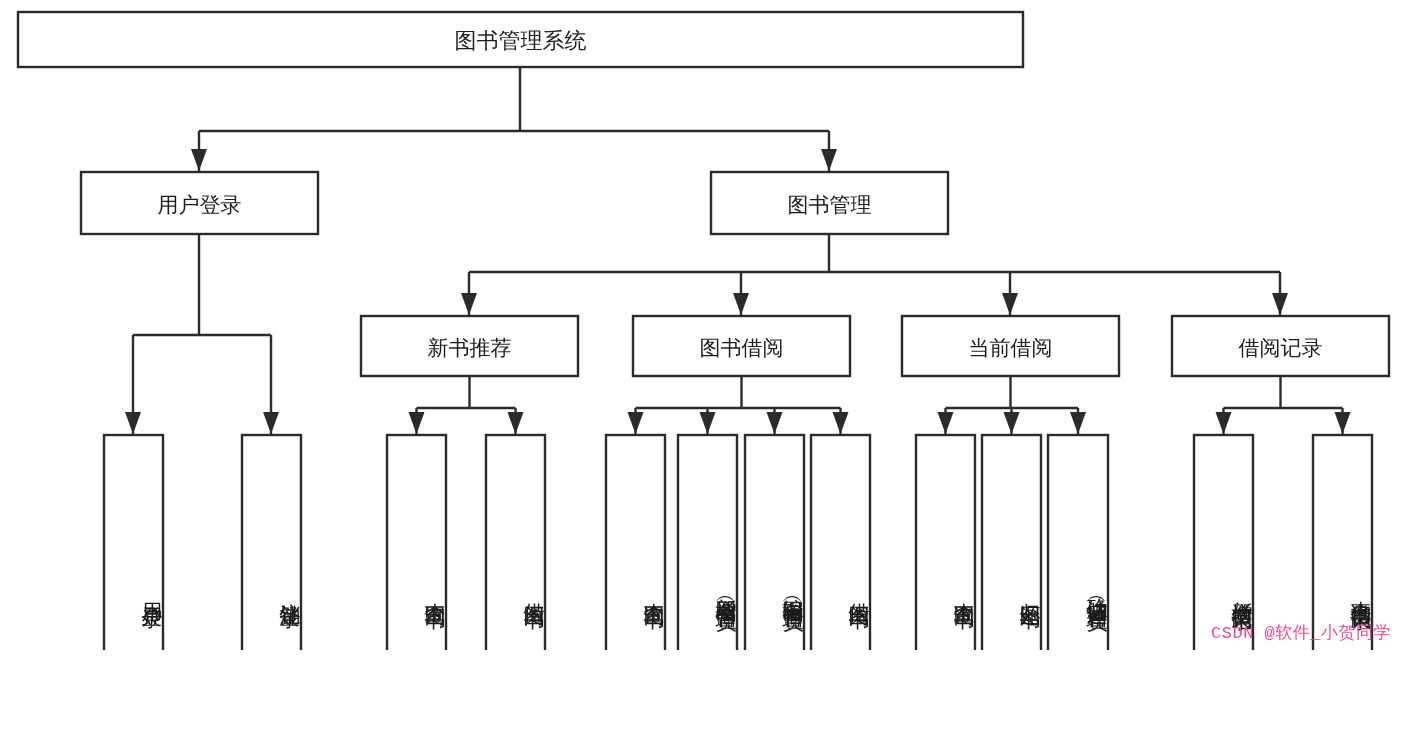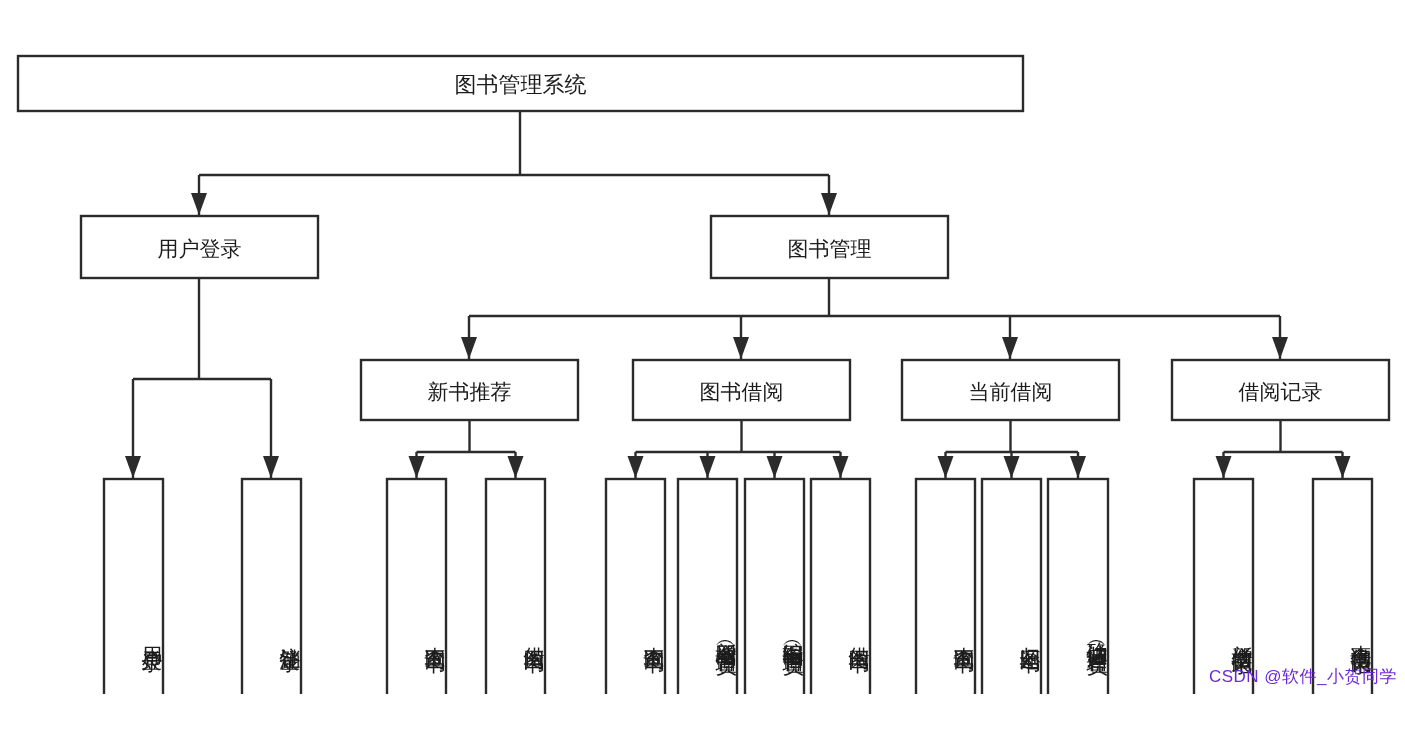--- a/index.html
+++ b/index.html
@@ -9,21 +9,20 @@
   }
   body {
     font-family: "Liberation Sans", "DejaVu Sans", sans-serif;
   }
   #stage {
     position: relative;
     width: 1405px;
     height: 650px;
     background: #ffffff;
     overflow: hidden;
-    margin-top: 44px;
   }
   #diagram-svg {
     position: absolute;
     left: 0;
     top: 0;
     width: 1405px;
     height: 747px;
   }
   .node-box {
     fill: #ffffff;
@@ -64,25 +63,25 @@
     text-orientation: upright;
     letter-spacing: 2px;
     font-size: 21px;
     color: #1c1c1c;
     line-height: 1.0;
     white-space: nowrap;
     pointer-events: none;
   }
   .watermark {
     position: absolute;
-    right: 8px;
+    right: 14px;
     bottom: 6px;
     font-size: 17px;
-    color: #6d28d9;
-    font-family: Liberation Sans, sans-serif;
+    color: #ec4899;
+    font-family: Liberation Mono, monospace;
     letter-spacing: 0.5px;
     white-space: nowrap;
   }
 </style>
 </head>
 <body>
 
 <div id="stage">
 
   <svg id="diagram-svg" viewBox="0 0 1405 747">

